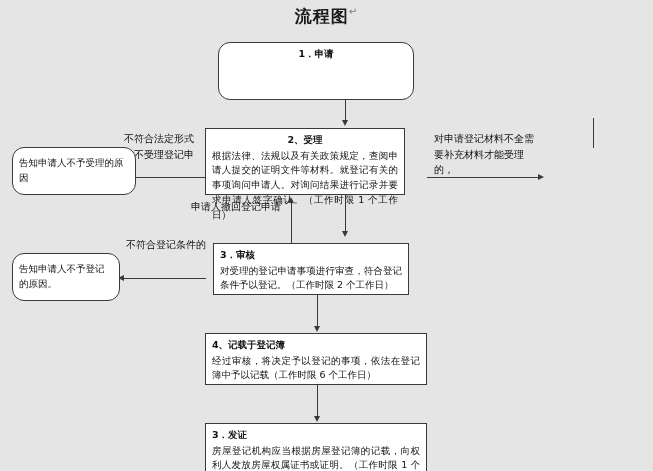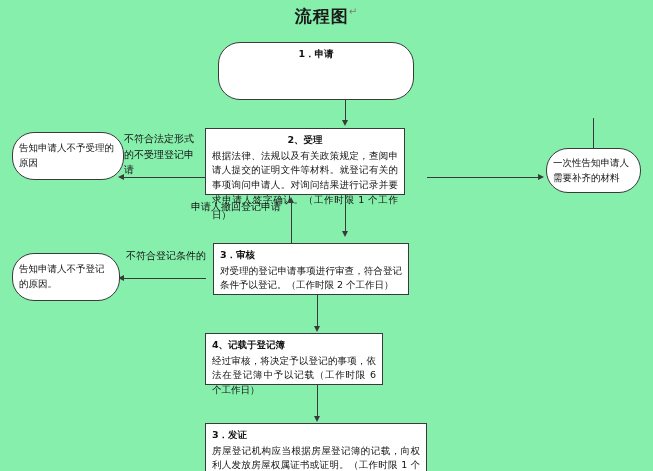--- a/index.html
+++ b/index.html
@@ -8,21 +8,21 @@
     background: #ffffff;
   }
   body {
     font-family: "DejaVu Sans", "Liberation Sans", sans-serif;
     color: #000000;
   }
   #canvas {
     position: relative;
     width: 653px;
     height: 471px;
-    background: #86efac;
+    background: #e5e5e5;
     overflow: hidden;
   }
   .title {
     position: absolute;
     left: 0;
     top: 5px;
     width: 653px;
     text-align: center;
     font-size: 17px;
     font-weight: bold;
@@ -39,21 +39,21 @@
     position: absolute;
     box-sizing: border-box;
     border: 1px solid #3a3a3a;
     background: #ffffff;
     font-size: 9.5px;
     line-height: 1.55;
     color: #111111;
     padding: 4px 6px;
   }
   .box.rounded {
-    border-radius: 22px;
+    border-radius: 12px;
   }
   .box .head {
     display: block;
     text-align: center;
     font-weight: bold;
     margin-bottom: 1px;
   }
   .box .head.left {
     text-align: left;
   }
@@ -127,61 +127,59 @@
   <div class="box" style="left:205px; top:128px; width:200px; height:67px;">
     <span class="head">2、受理</span>
     <span class="body">根据法律、法规以及有关政策规定，查阅申请人提交的证明文件等材料。就登记有关的事项询问申请人。对询问结果进行记录并要求申请人签字确认。（工作时限 1 个工作日）</span>
   </div>
 
   <div class="edge-label" style="left:124px; top:131px; width:74px;">不符合法定形式的不受理登记申请</div>
 
   <div class="ln h" style="left:122px; top:177px; width:84px;"></div>
   <div class="arrow left" style="left:118px; top:173.5px;"></div>
 
-  <div class="box rounded center-text" style="left:12px; top:132px; width:112px; height:48px;">
+  <div class="box rounded center-text" style="left:12px; top:147px; width:124px; height:48px;">
     <span class="body">告知申请人不予受理的原因</span>
   </div>
 
+  <div class="edge-label" style="left:434px; top:131px; width:108px;">对申请登记材料不全需要补充材料才能受理的，</div>
 
   <div class="ln h" style="left:427px; top:177px; width:112px;"></div>
   <div class="arrow right" style="left:538px; top:173.5px;"></div>
 
-  <div class="box rounded center-text" style="left:546px; top:148px; width:95px; height:45px;">
-    <span class="body">一次性告知申请人需要补齐的材料</span>
-  </div>
 
   <div class="ln v" style="left:593px; top:118px; height:30px;"></div>
 
   <div class="edge-label" style="left:191px; top:199px; width:100px;">申请人撤回登记申请</div>
 
   <div class="ln v" style="left:291px; top:203px; height:43px;"></div>
   <div class="arrow up" style="left:287.5px; top:197px;"></div>
 
 
   <div class="ln v" style="left:345px; top:195px; height:37px;"></div>
   <div class="arrow down" style="left:341.5px; top:231px;"></div>
 
   <div class="box" style="left:213px; top:243px; width:196px; height:52px;">
     <span class="head left">3．审核</span>
     <span class="body">对受理的登记申请事项进行审查，符合登记条件予以登记。（工作时限 2 个工作日）</span>
   </div>
 
-  <div class="edge-label" style="left:126px; top:237px; width:80px;margin-top:11px;">不符合登记条件的</div>
+  <div class="edge-label" style="left:126px; top:237px; width:80px;">不符合登记条件的</div>
 
   <div class="ln h" style="left:122px; top:278px; width:84px;"></div>
   <div class="arrow left" style="left:118px; top:274.5px;"></div>
 
   <div class="box rounded center-text" style="left:12px; top:253px; width:108px; height:48px;">
     <span class="body">告知申请人不予登记的原因。</span>
   </div>
 
   <div class="ln v" style="left:317px; top:295px; height:33px;"></div>
   <div class="arrow down" style="left:313.5px; top:326px;"></div>
 
-  <div class="box" style="left:205px; top:333px; width:178px; height:52px;">
+  <div class="box" style="left:205px; top:333px; width:222px; height:52px;">
     <span class="head left">4、记载于登记簿</span>
     <span class="body">经过审核，将决定予以登记的事项，依法在登记簿中予以记载（工作时限 6 个工作日）</span>
   </div>
 
   <div class="ln v" style="left:317px; top:385px; height:33px;"></div>
   <div class="arrow down" style="left:313.5px; top:416px;"></div>
 
   <div class="box" style="left:205px; top:423px; width:222px; height:52px;">
     <span class="head left">3．发证</span>
     <span class="body">房屋登记机构应当根据房屋登记簿的记载，向权利人发放房屋权属证书或证明。（工作时限 1 个工作日）</span>

